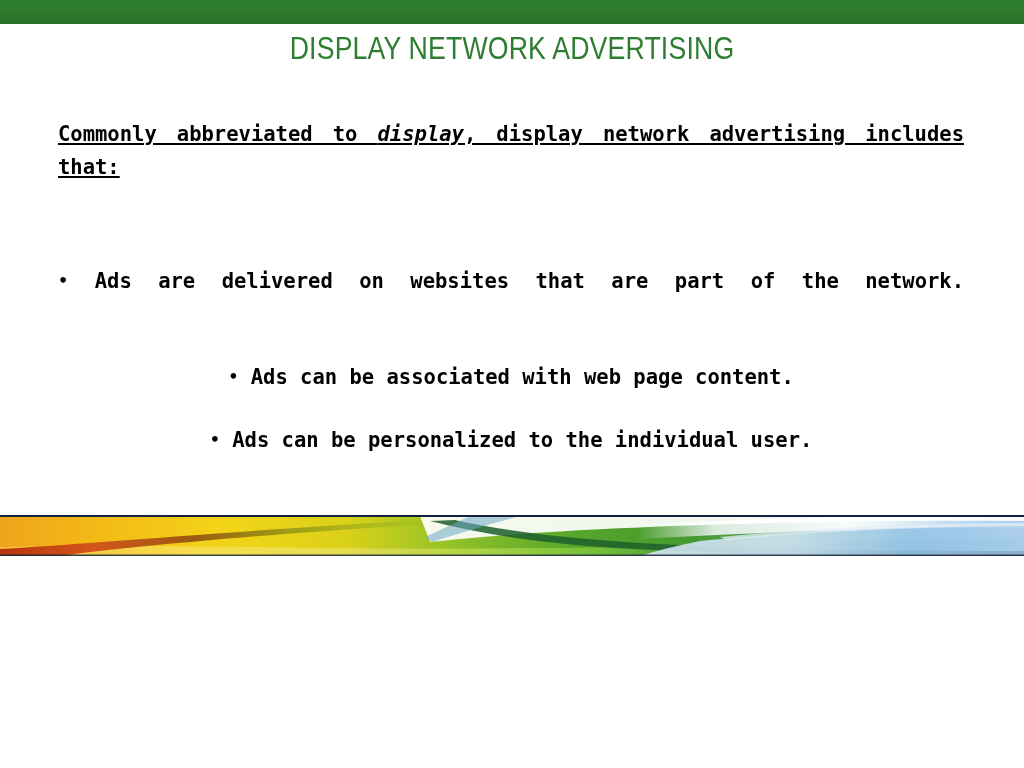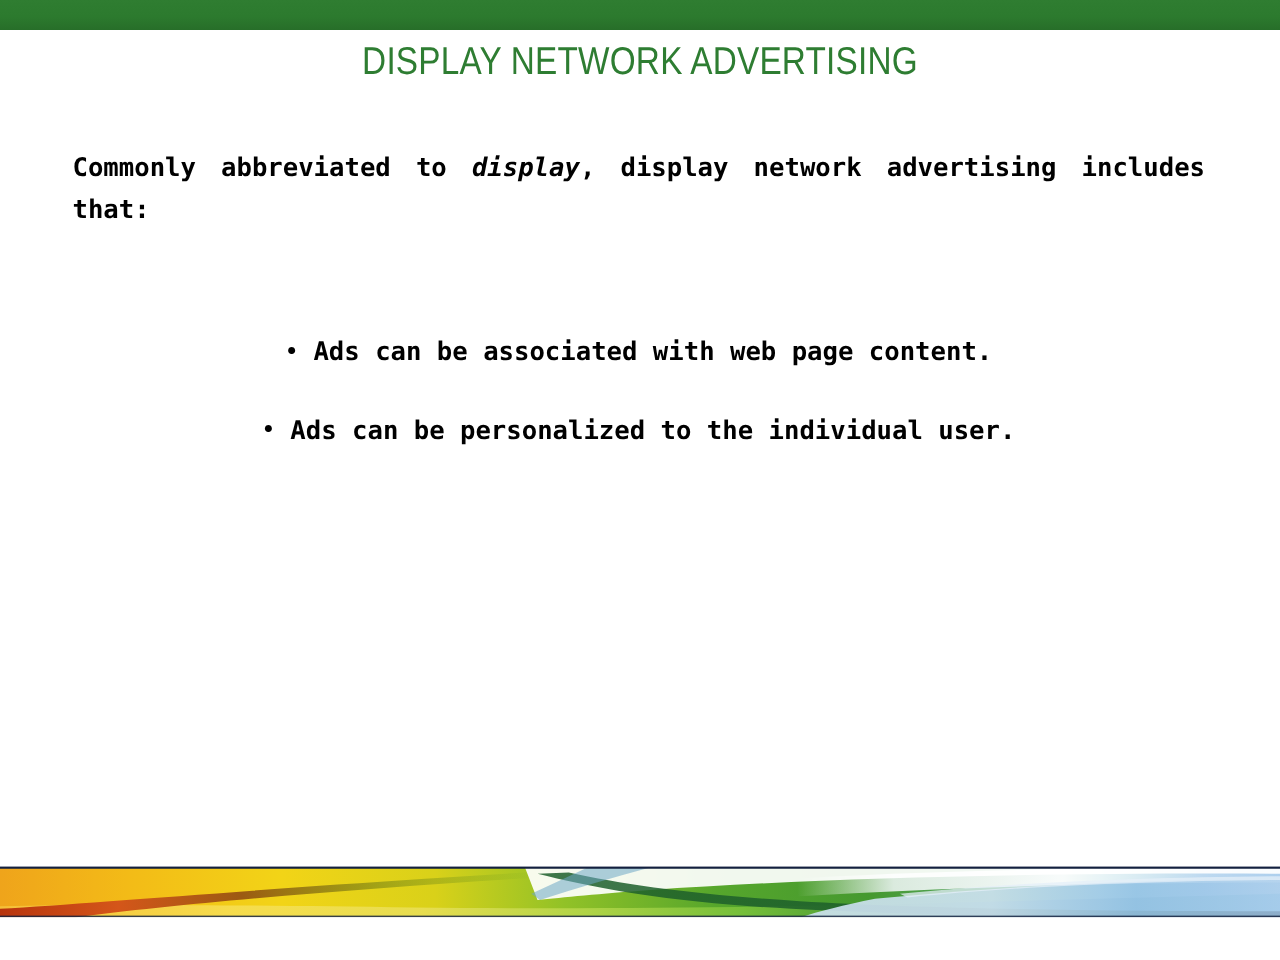--- a/index.html
+++ b/index.html
@@ -11,21 +11,21 @@
     width: 1024px;
     height: 768px;
     background: #ffffff;
     font-family: "Liberation Sans", sans-serif;
     overflow: hidden;
   }
 
   .slide {
     position: relative;
     width: 1024px;
-    height: 734px;
+    height: 556px;
     background: #ffffff;
     overflow: hidden;
   }
 
   
   .top-band {
     position: absolute;
     left: 0;
     top: 0;
     width: 1024px;
@@ -84,20 +84,21 @@
     content: "";
     display: inline-block;
     width: 100%;
   }
   .para.natural::after {
     content: none;
   }
 
   .intro {
     margin-bottom: 47px;
+    text-decoration: underline;
   }
   .bullet-block {
     margin-bottom: 29px;
   }
   .bullet-block:last-child {
     margin-bottom: 0;
   }
 
   .bullet-mark {
     font-family: "DejaVu Sans", sans-serif;
@@ -134,20 +135,22 @@
   <div class="top-band"></div>
 
   <div class="title-zone">
     <span class="slide-title">DISPLAY NETWORK ADVERTISING</span>
   </div>
 
   <div class="body-zone">
 
     <p class="para justified intro"><span>Commonly abbreviated to </span><em class="ital">display</em><span>, display network advertising includes that:</span></p>
 
+    <p class="para justified bullet-block"><span class="bullet-mark">•</span>
+      <span>Ads are delivered on websites that are part of the network.</span></p>
 
     <p class="para natural bullet-block"><span class="bullet-mark">•</span>
       <span>Ads can be associated with web page content.</span></p>
 
 
     <p class="para natural bullet-block"><span class="bullet-mark">•</span>
       <span>Ads can be personalized to the individual user.</span></p>
 
   </div>
 

